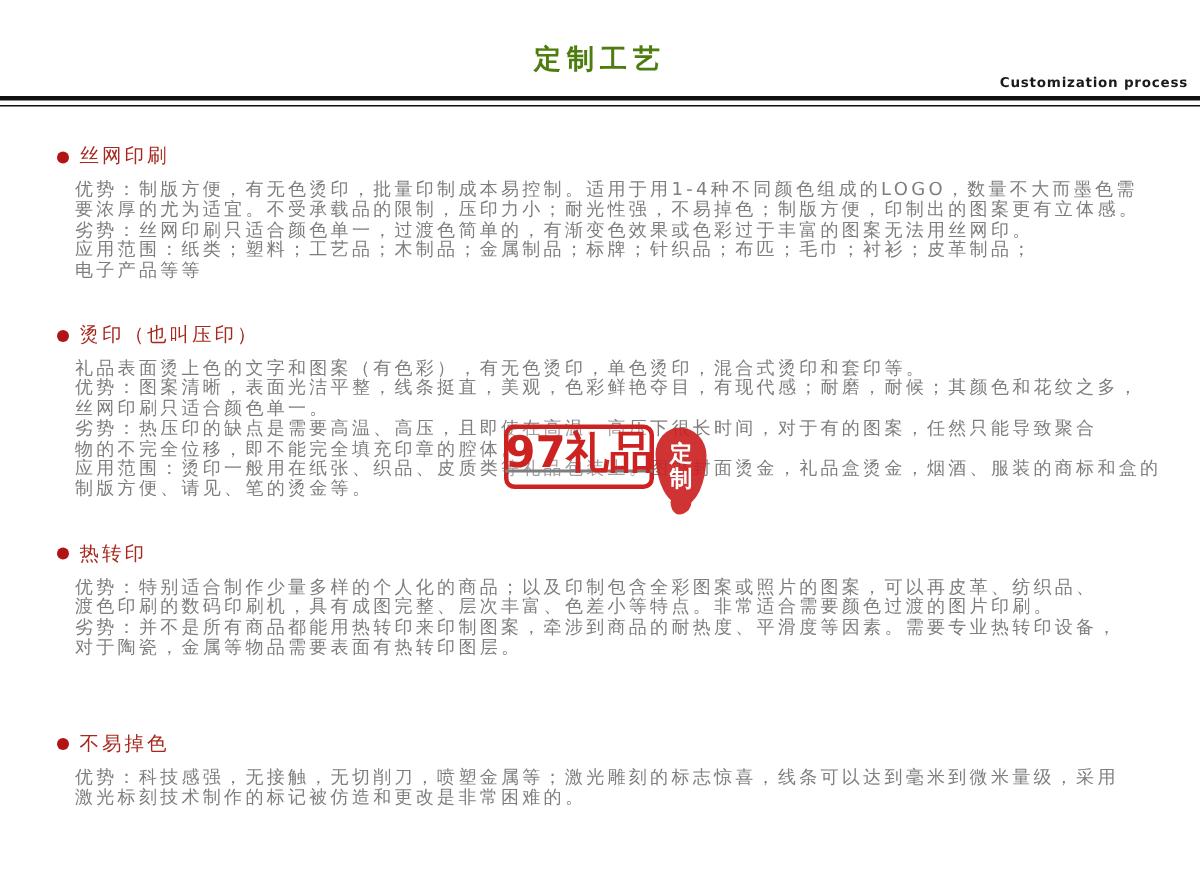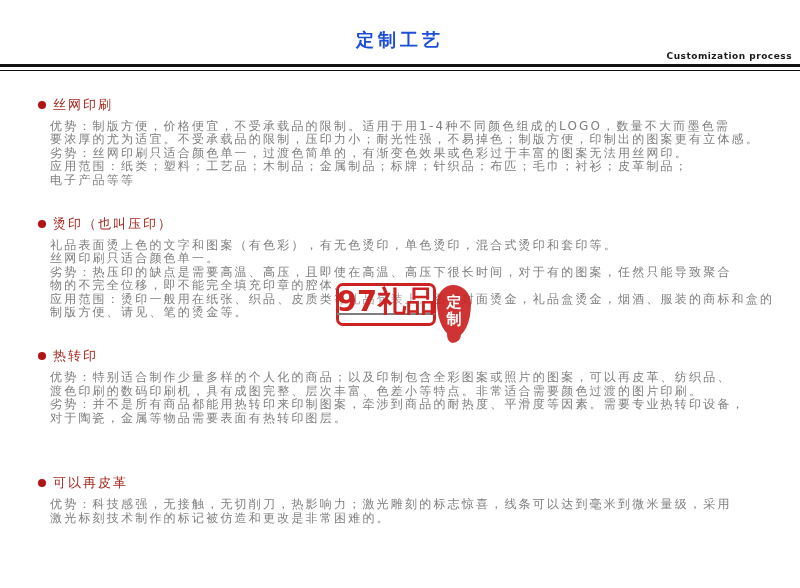--- a/index.html
+++ b/index.html
@@ -10,21 +10,21 @@
     color: var(--body-gray, #7e7e7e);
   }
 
   
   .doc-header { padding-top: 30px; }
   .doc-title {
     text-align: center;
     font-size: 18px;
     font-weight: bold;
     letter-spacing: 4px;
-    color: #1d4ed8;
+    color: #4d7c0f;
     line-height: 20px;
   }
   .doc-subtitle {
     text-align: right;
     font-size: 9px;
     font-weight: bold;
     color: #1a1a1a;
     letter-spacing: 0.5px;
     margin: 1px 8px 2px 0;
     line-height: 11px;
@@ -123,35 +123,36 @@
   <div class="header-rule"></div>
 </div>
 
 <div class="sections">
   <div class="section">
     <div class="section-heading">
       <span class="bullet"></span>
       <span class="section-title">丝网印刷</span>
     </div>
     <div class="section-body">
-        <div class="line">优势：制版方便，价格便宜，不受承载品的限制。适用于用1-4种不同颜色组成的LOGO，数量不大而墨色需</div>
+        <div class="line">优势：制版方便，有无色烫印，批量印制成本易控制。适用于用1-4种不同颜色组成的LOGO，数量不大而墨色需</div>
         <div class="line">要浓厚的尤为适宜。不受承载品的限制，压印力小；耐光性强，不易掉色；制版方便，印制出的图案更有立体感。</div>
         <div class="line">劣势：丝网印刷只适合颜色单一，过渡色简单的，有渐变色效果或色彩过于丰富的图案无法用丝网印。</div>
         <div class="line">应用范围：纸类；塑料；工艺品；木制品；金属制品；标牌；针织品；布匹；毛巾；衬衫；皮革制品；</div>
         <div class="line">电子产品等等</div>
       </div>
   </div>
 
   <div class="section">
     <div class="section-heading">
       <span class="bullet"></span>
       <span class="section-title">烫印（也叫压印）</span>
     </div>
     <div class="section-body">
         <div class="line">礼品表面烫上色的文字和图案（有色彩），有无色烫印，单色烫印，混合式烫印和套印等。</div>
+        <div class="line">优势：图案清晰，表面光洁平整，线条挺直，美观，色彩鲜艳夺目，有现代感；耐磨，耐候；其颜色和花纹之多，</div>
         <div class="line">丝网印刷只适合颜色单一。</div>
         <div class="line">劣势：热压印的缺点是需要高温、高压，且即使在高温、高压下很长时间，对于有的图案，任然只能导致聚合</div>
         <div class="line">物的不完全位移，即不能完全填充印章的腔体。</div>
         <div class="line">应用范围：烫印一般用在纸张、织品、皮质类等礼品包装上。图书封面烫金，礼品盒烫金，烟酒、服装的商标和盒的</div>
         <div class="line">制版方便、请见、笔的烫金等。</div>
       </div>
   </div>
 
   <div class="section gap-lg">
     <div class="section-heading">
@@ -162,24 +163,24 @@
         <div class="line">优势：特别适合制作少量多样的个人化的商品；以及印制包含全彩图案或照片的图案，可以再皮革、纺织品、</div>
         <div class="line">渡色印刷的数码印刷机，具有成图完整、层次丰富、色差小等特点。非常适合需要颜色过渡的图片印刷。</div>
         <div class="line">劣势：并不是所有商品都能用热转印来印制图案，牵涉到商品的耐热度、平滑度等因素。需要专业热转印设备，</div>
         <div class="line">对于陶瓷，金属等物品需要表面有热转印图层。</div>
       </div>
   </div>
 
   <div class="section">
     <div class="section-heading">
       <span class="bullet"></span>
-      <span class="section-title">可以再皮革</span>
+      <span class="section-title">不易掉色</span>
     </div>
     <div class="section-body">
-        <div class="line">优势：科技感强，无接触，无切削刀，热影响力；激光雕刻的标志惊喜，线条可以达到毫米到微米量级，采用</div>
+        <div class="line">优势：科技感强，无接触，无切削刀，喷塑金属等；激光雕刻的标志惊喜，线条可以达到毫米到微米量级，采用</div>
         <div class="line">激光标刻技术制作的标记被仿造和更改是非常困难的。</div>
       </div>
   </div>
 </div>
 
 <div class="watermark-box">
   <span class="watermark-text">97礼品</span>
 </div>
 <div class="seal-stamp">
   <span class="stamp-char">定</span>

